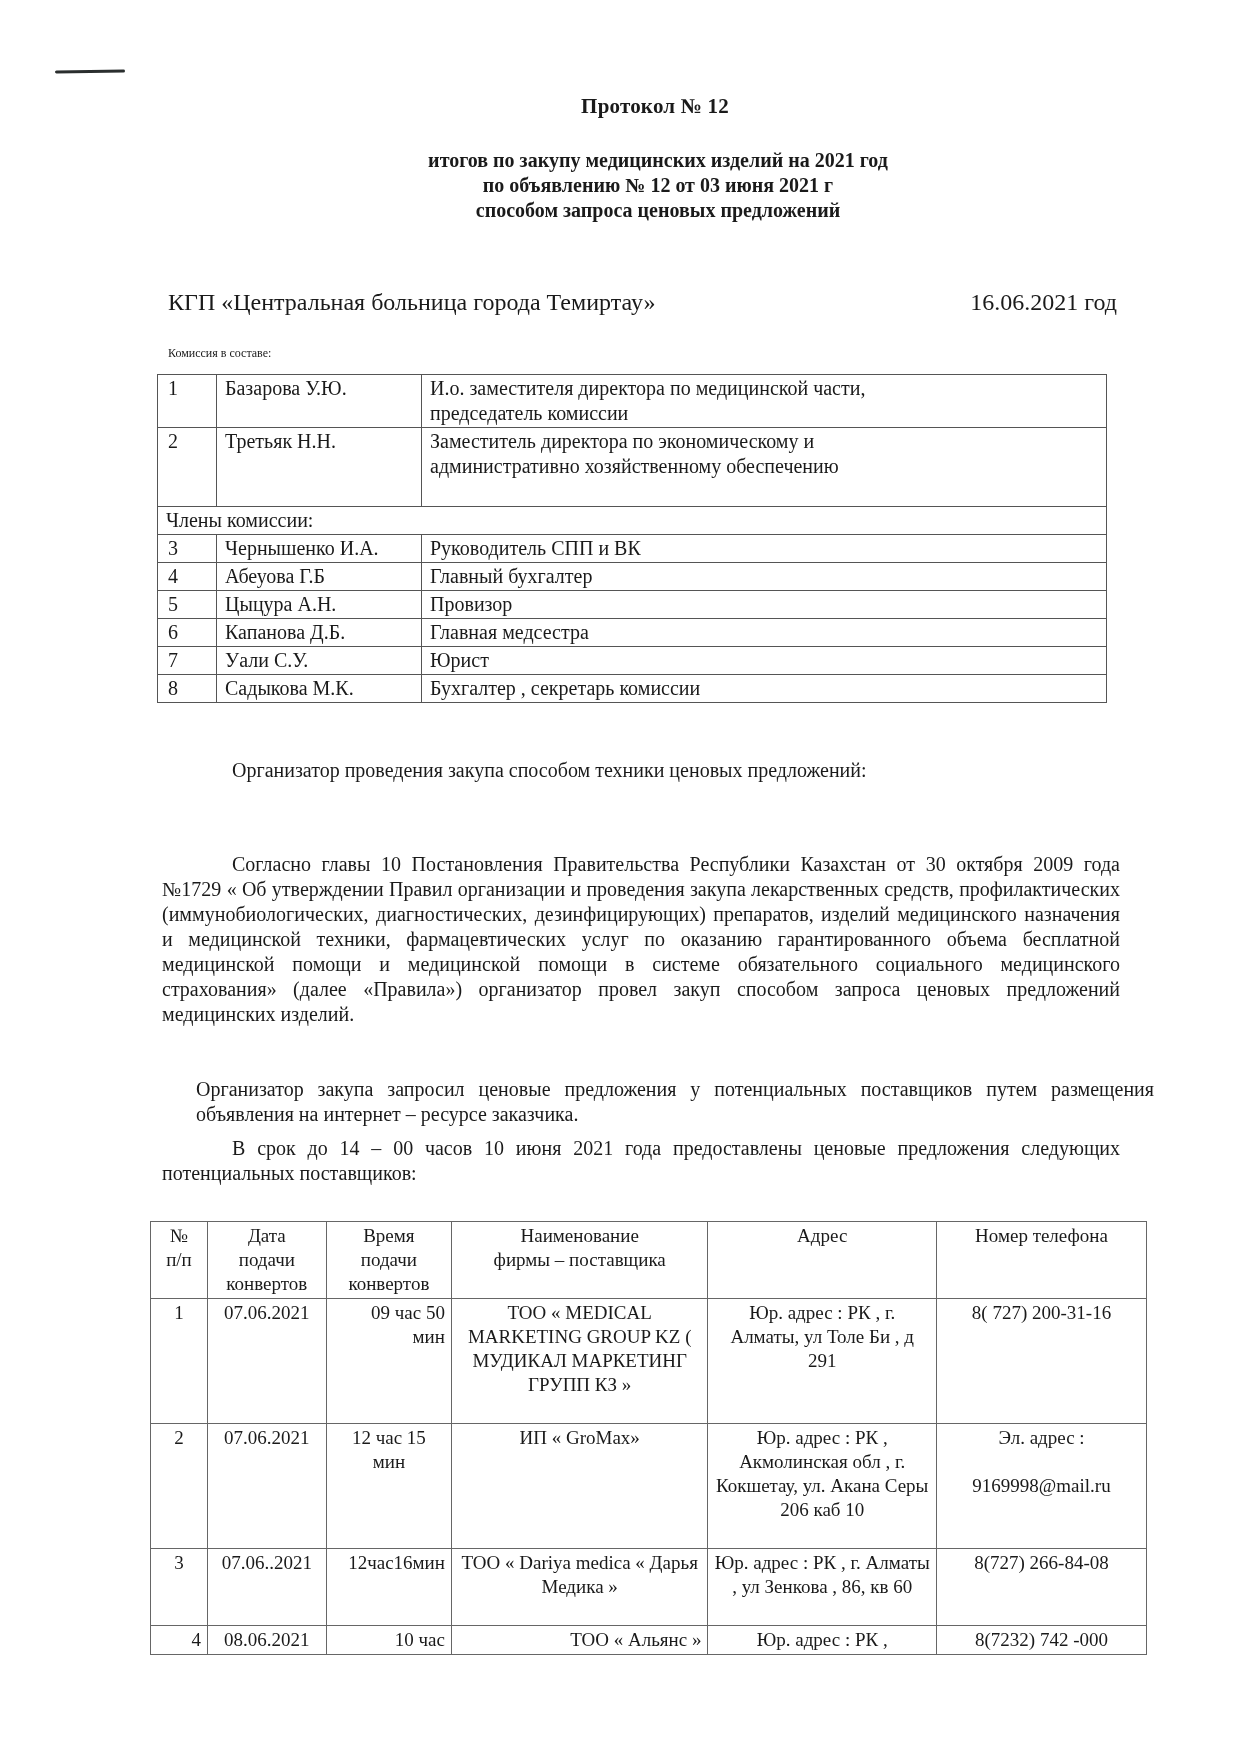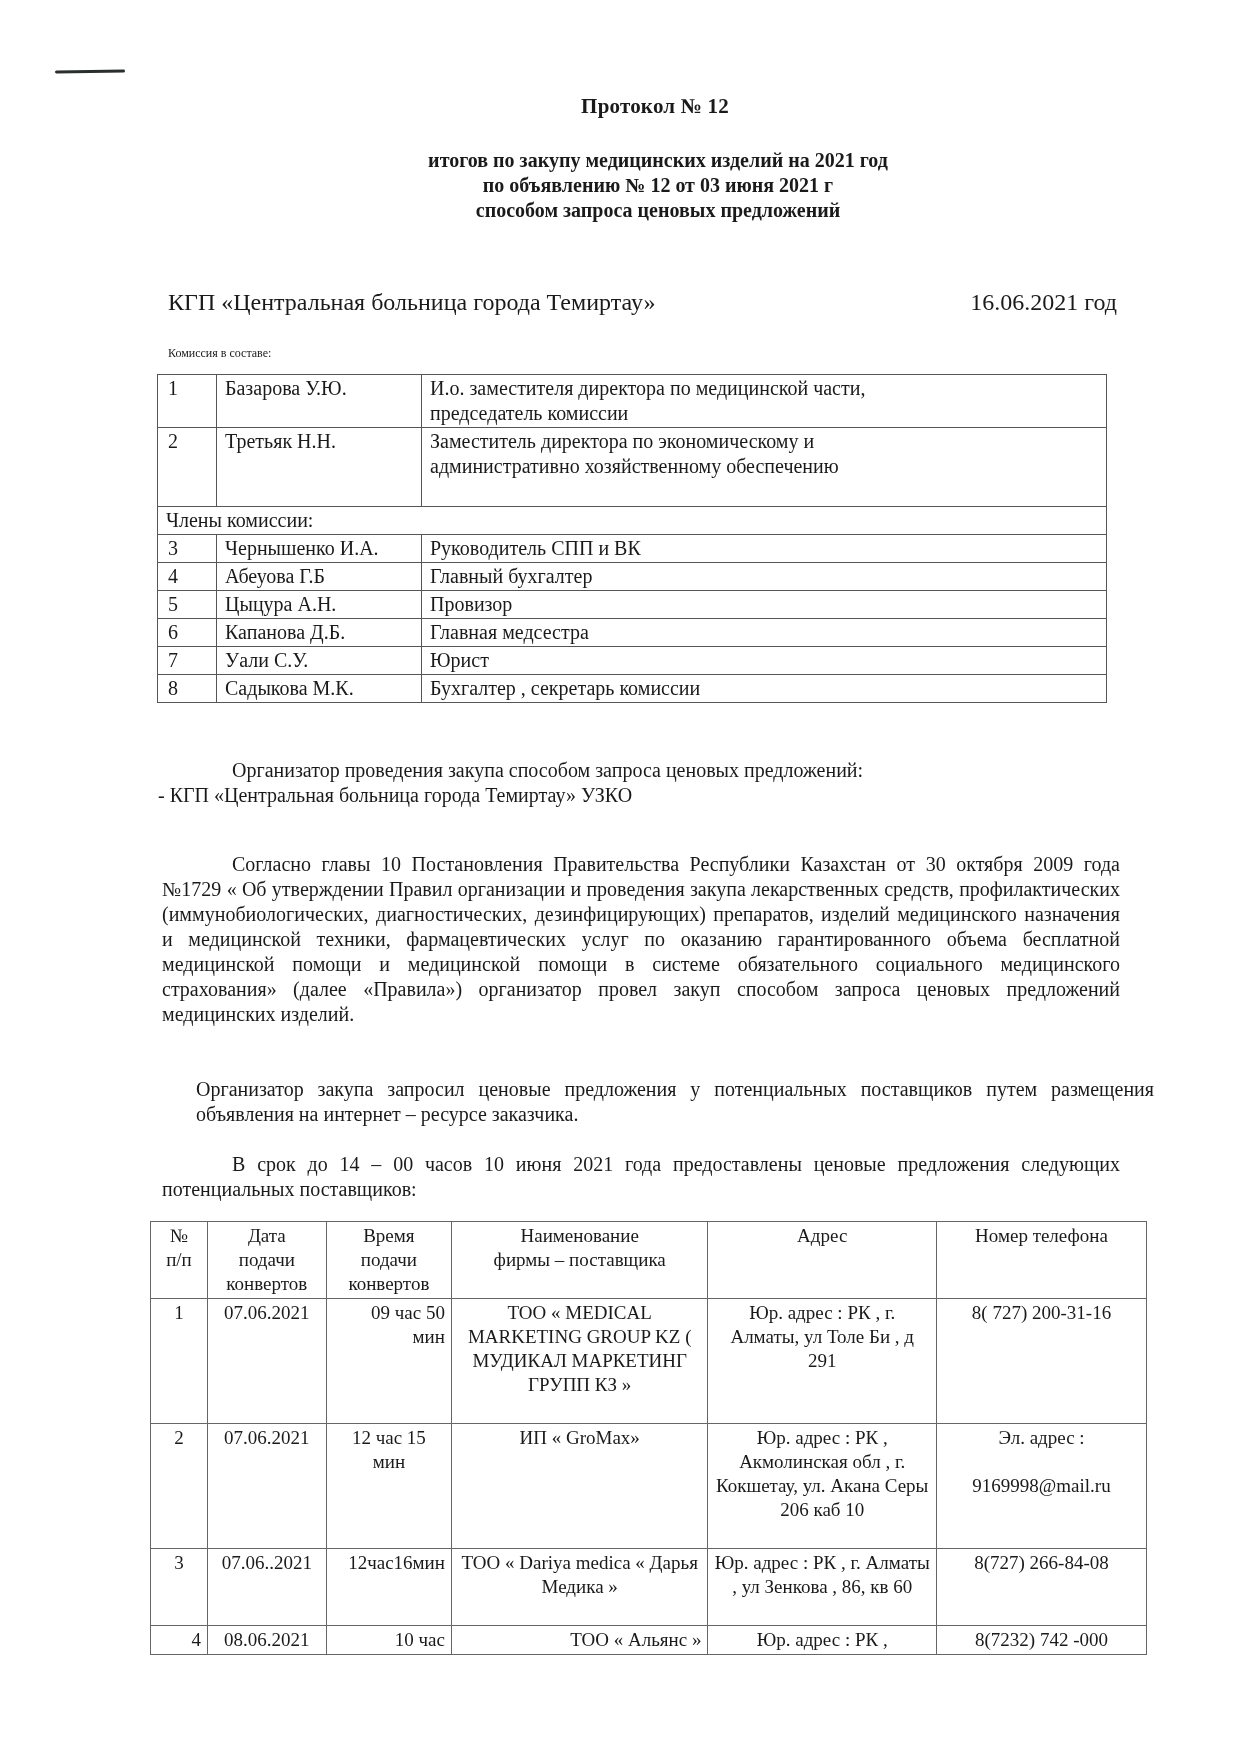--- a/index.html
+++ b/index.html
@@ -125,29 +125,28 @@
   </tr>
   <tr>
     <td class="num">8</td>
     <td class="name"> Садыкова М.К.</td>
     <td>Бухгалтер , секретарь комиссии</td>
   </tr>
 </tbody>
   </table>
 
 <div class="para" style="top:758px;">
-  <div style="text-indent:70px;">Организатор проведения закупа способом запроса ценовых предложений:</div>
-  <div style="margin-left:-4px;">- КГП «Центральная больница города Темиртау» УЗКО</div>
+  <div style="text-indent:70px;">Организатор проведения закупа способом техники ценовых предложений:</div>
 </div>
 
 <div class="para indent" style="top:852px;">Согласно главы 10 Постановления Правительства Республики Казахстан от 30 октября 2009 года №1729 «  Об утверждении  Правил организации и проведения закупа лекарственных средств, профилактических (иммунобиологических,  диагностических, дезинфицирующих) препаратов, изделий медицинского назначения и медицинской техники, фармацевтических услуг по оказанию гарантированного объема бесплатной медицинской помощи и медицинской помощи в системе обязательного социального медицинского страхования» (далее «Правила») организатор провел закуп  способом запроса ценовых предложений  медицинских изделий.</div>
 
 <div class="para" style="top:1077px;margin-left:34px;">Организатор закупа запросил ценовые предложения у потенциальных поставщиков путем размещения объявления на интернет – ресурсе заказчика.</div>
 
-<div class="para indent" style="top:1136px;margin-top:16px;">В срок до 14 – 00 часов  10  июня  2021 года предоставлены ценовые предложения следующих потенциальных поставщиков:</div>
+<div class="para indent" style="top:1136px;">В срок до 14 – 00 часов  10  июня  2021 года предоставлены ценовые предложения следующих потенциальных поставщиков:</div>
 
 <table class="suppliers">
   <tbody>
       <tr>
     <th class="c1 pre">№
 п/п</th>
     <th class="c2 pre">Дата
 подачи
 конвертов</th>
     <th class="c3 pre">Время

